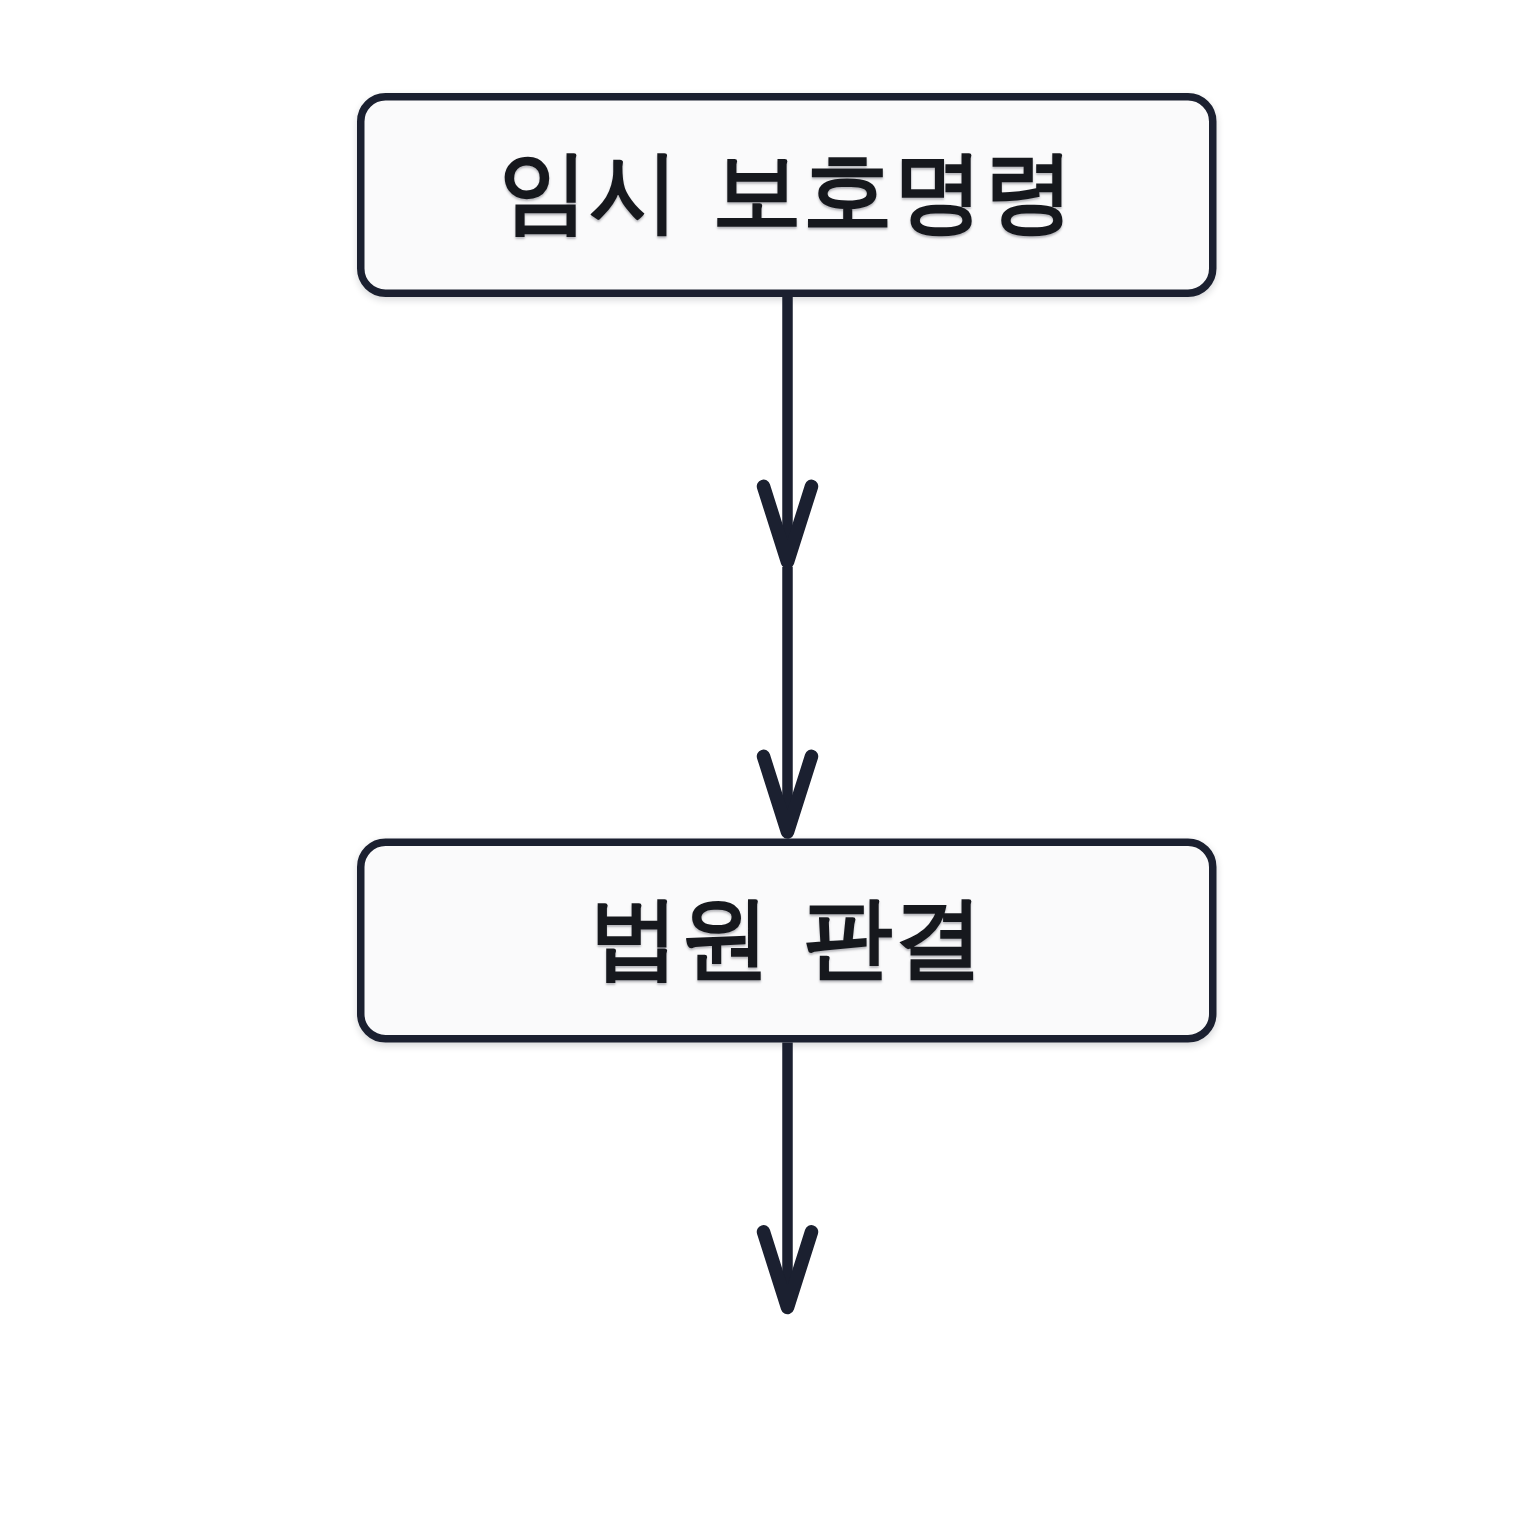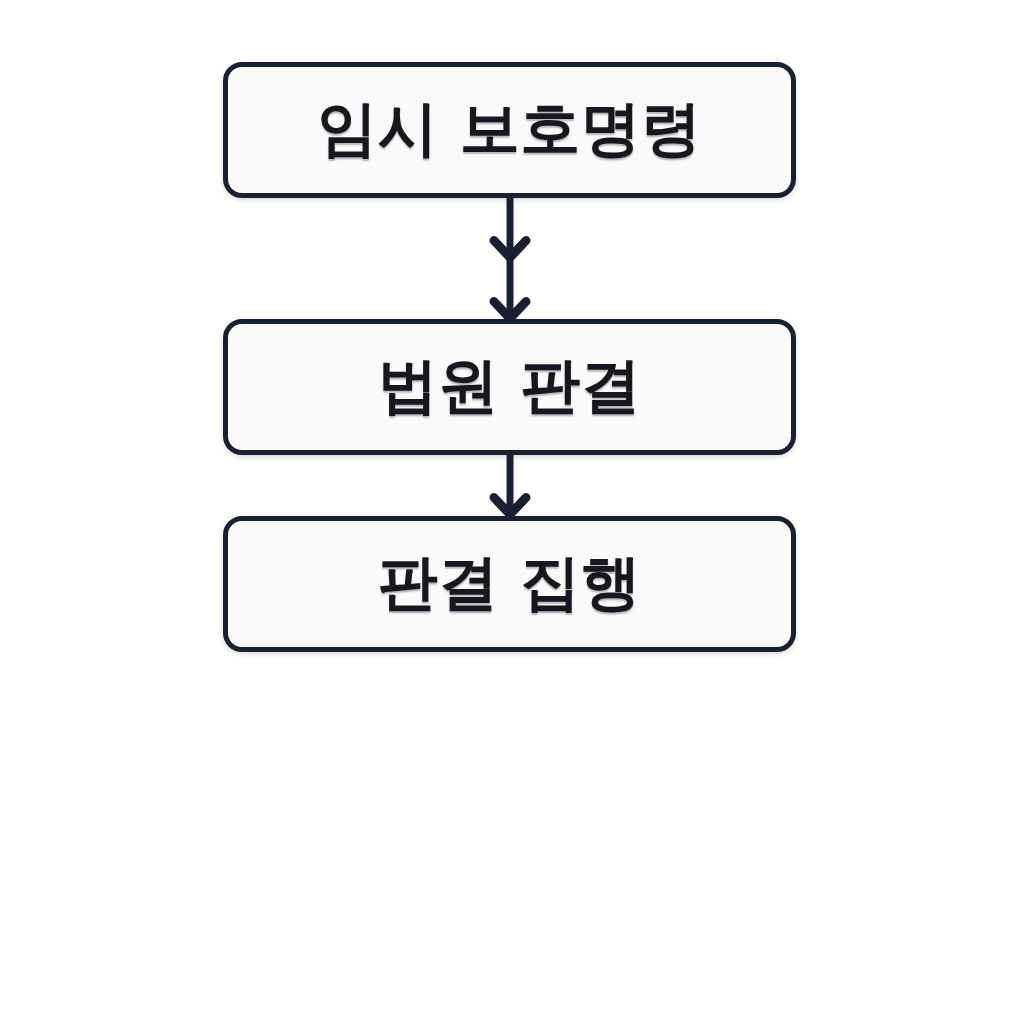--- a/index.html
+++ b/index.html
@@ -14,24 +14,24 @@
     width: 1024px;
     height: 1024px;
     background: #ffffff;
     overflow: hidden;
     font-family: "DejaVu Sans", "Liberation Sans", sans-serif;
   }
 
   
   .flow {
     position: absolute;
-    left: 223px;
+    left: 238px;
     top: 62px;
     width: 573px;
-    height: 590px;
+    height: 813px;
     display: flex;
     flex-direction: column;
     align-items: stretch;
   }
 
   
   .node {
     position: relative;
     box-sizing: border-box;
     height: 136px;
@@ -110,18 +110,15 @@
       <span class="node-label">법원 판결</span>
     </div>
 
     <div class="connector">
       <svg viewBox="0 0 44 100" preserveAspectRatio="none">
         <line x1="22" y1="0" x2="22" y2="99" stroke-width="7" vector-effect="non-scaling-stroke" stroke-linecap="butt"></line>
         <path d="M 6 70 L 22 98 L 38 70" stroke-width="9" vector-effect="non-scaling-stroke" stroke-linecap="round" stroke-linejoin="round"></path>
       </svg>
     </div>
 
-    <div class="node">
-      <span class="node-label">판결 집행</span>
-    </div>
 
   </div>
 </div>
 
 </body></html>

